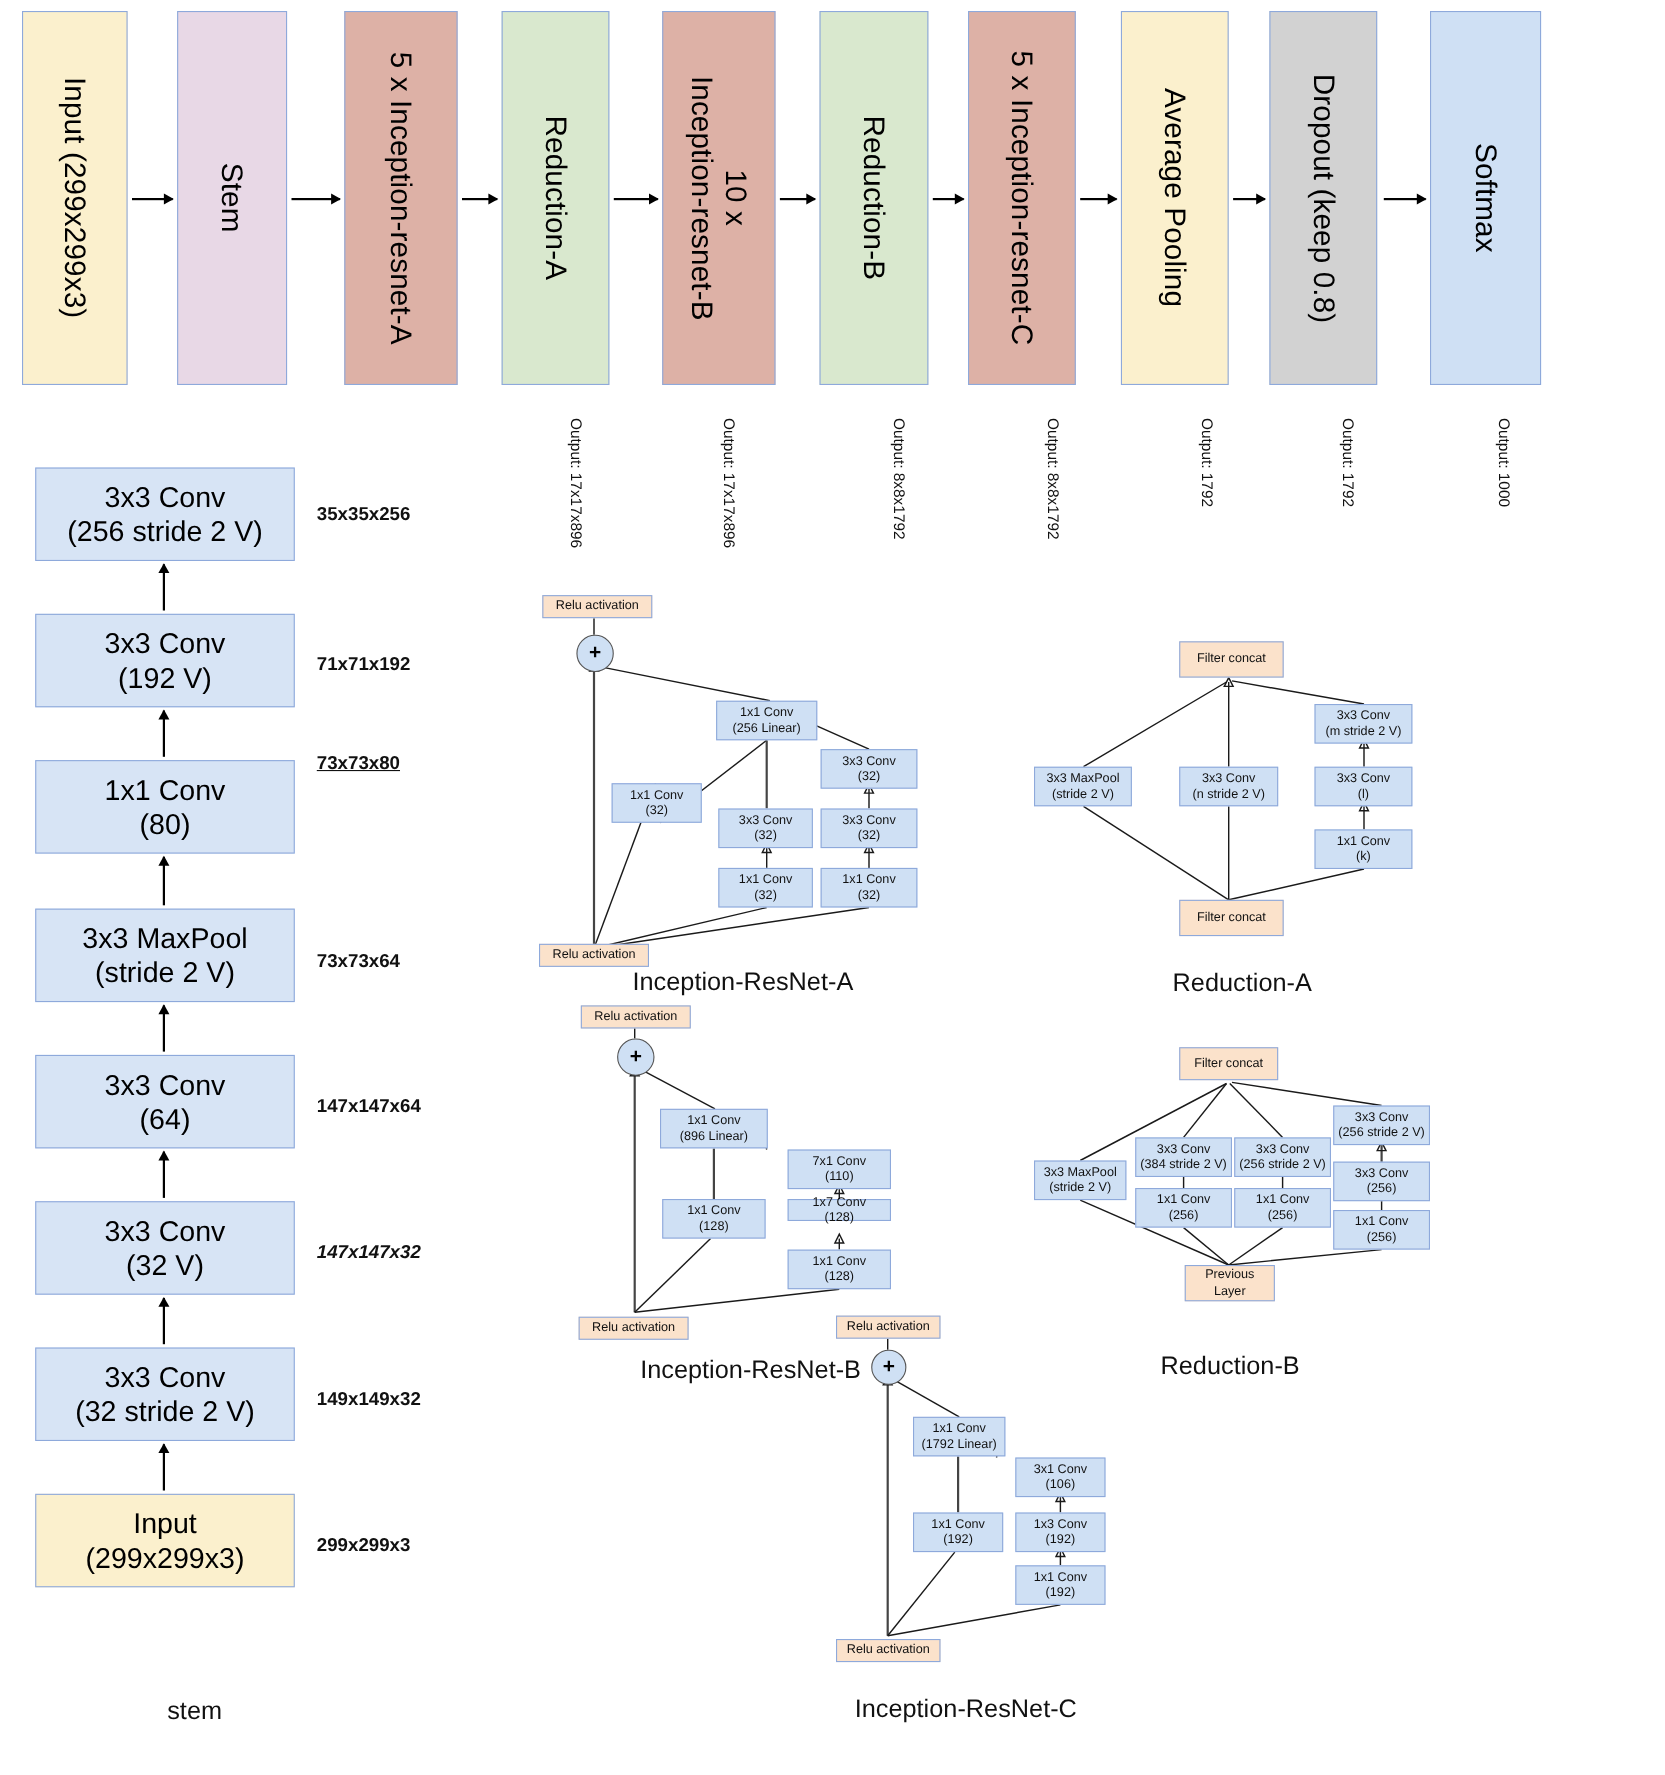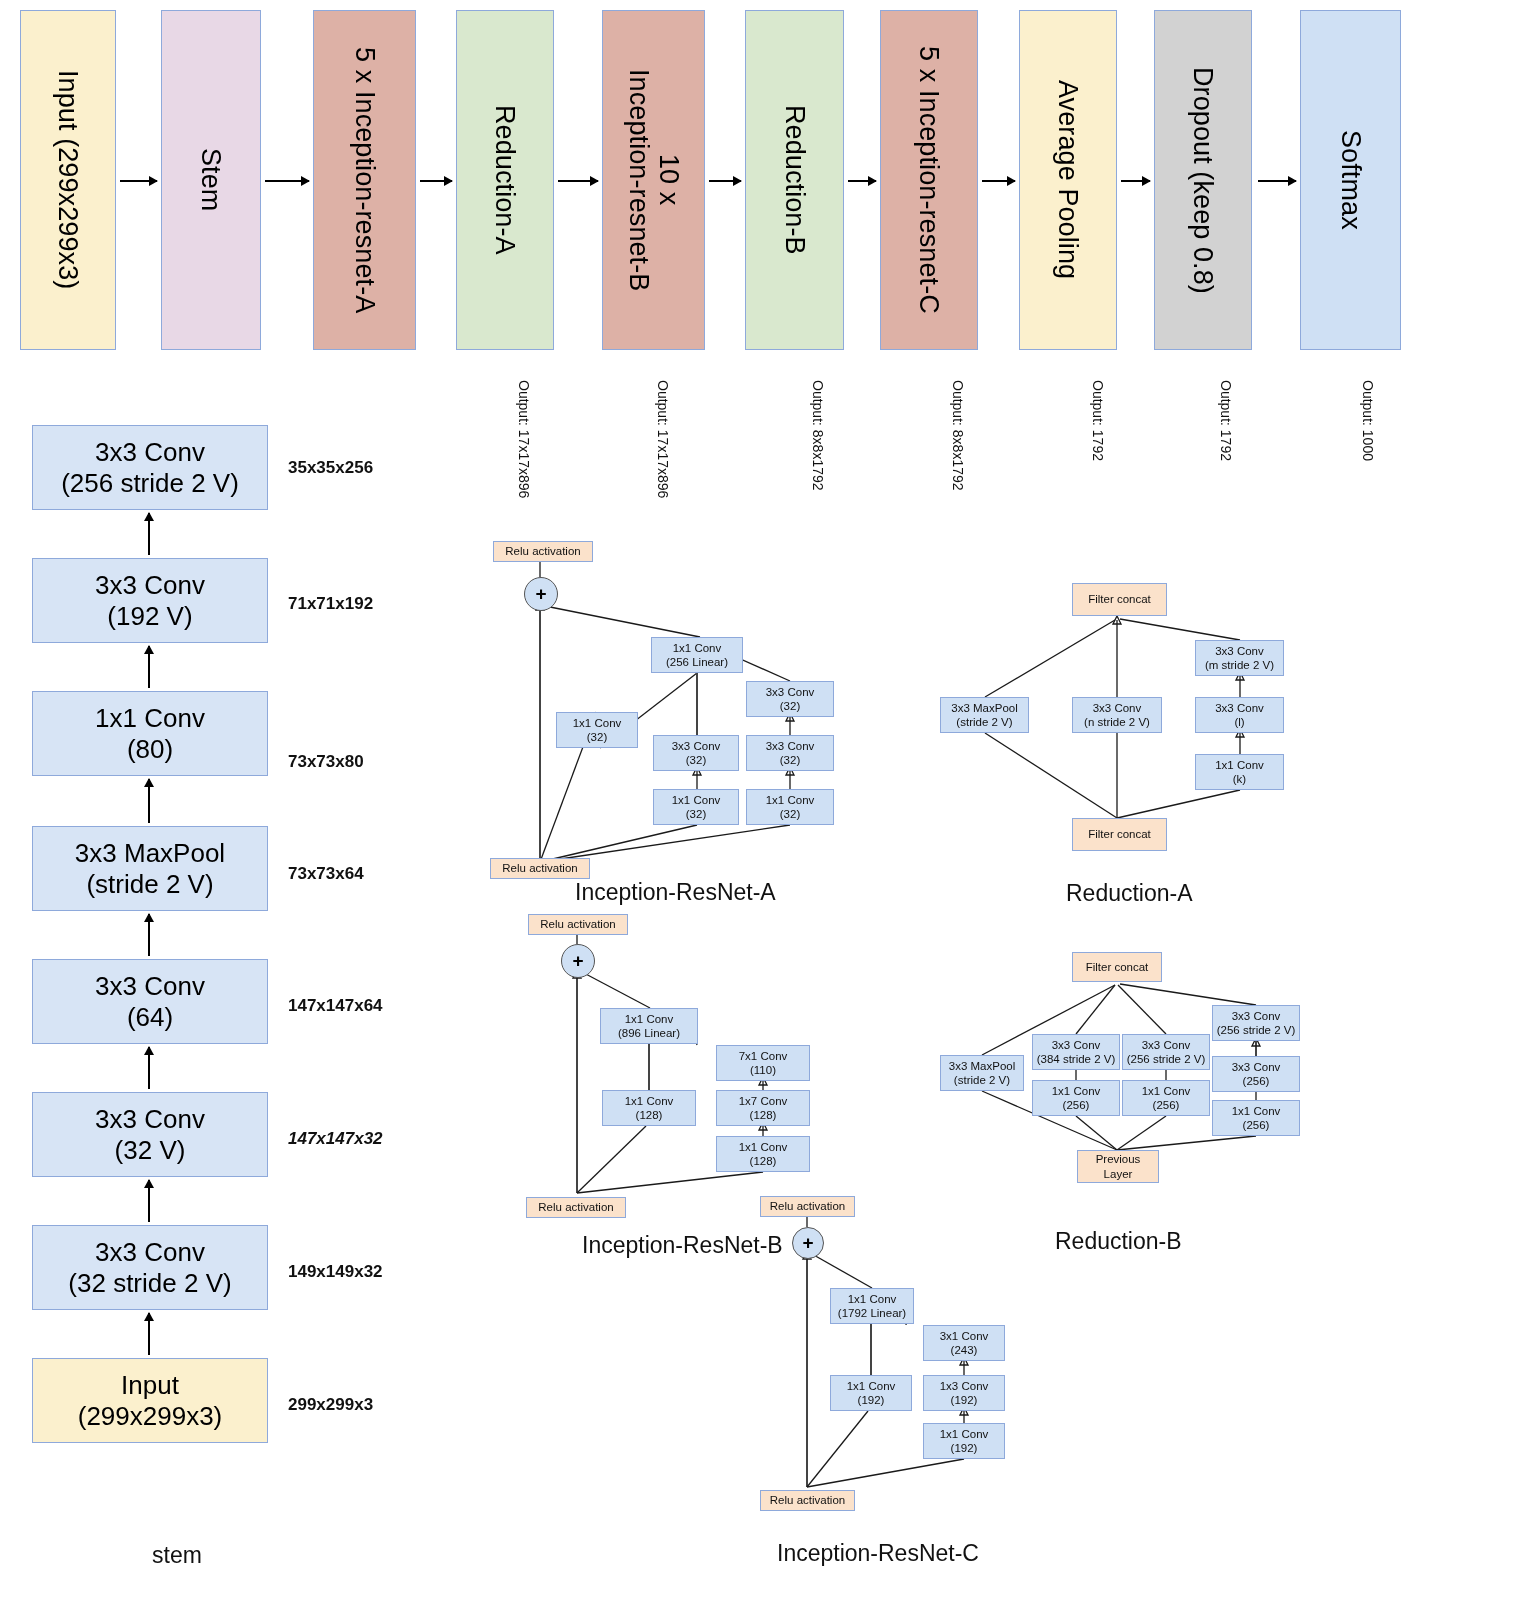--- a/index.html
+++ b/index.html
@@ -261,21 +261,21 @@
 
   <div id="stem-layer">
       <div class="node stemnode blue" style="top: 425px; height: 85px;">3x3 Conv
 (256 stride 2 V)</div>
       <div class="dimlbl" style="top: 458px;">35x35x256</div>
       <div class="node stemnode blue" style="top: 558px; height: 85px;">3x3 Conv
 (192 V)</div>
       <div class="dimlbl" style="top: 594px;">71x71x192</div>
       <div class="node stemnode blue" style="top: 691px; height: 85px;">1x1 Conv
 (80)</div>
-      <div class="dimlbl" style="top: 752px;">73x73x80</div>
+      <div class="dimlbl" style="top: 684px; text-decoration: underline;">73x73x80</div>
       <div class="node stemnode blue" style="top: 826px; height: 85px;">3x3 MaxPool
 (stride 2 V)</div>
       <div class="dimlbl" style="top: 864px;">73x73x64</div>
       <div class="node stemnode blue" style="top: 959px; height: 85px;">3x3 Conv
 (64)</div>
       <div class="dimlbl" style="top: 996px; text-align: right;">147x147x64</div>
       <div class="node stemnode blue" style="top: 1092px; height: 85px;">3x3 Conv
 (32 V)</div>
       <div class="dimlbl" style="top: 1129px; font-style: italic;">147x147x32</div>
       <div class="node stemnode blue" style="top: 1225px; height: 85px;">3x3 Conv
@@ -323,21 +323,21 @@
       <div class="sn" style="left: 1195px; top: 754px; width: 89px; height: 36px;">1x1 Conv
 (k)</div>
       <div class="sn tan" style="left: 1072px; top: 818px; width: 95px; height: 33px;">Filter concat</div>
       <div class="sn tan" style="left: 528px; top: 914px; width: 100px; height: 21px;">Relu activation</div>
       <div class="sn" style="left: 600px; top: 1008px; width: 98px; height: 36px;">1x1 Conv
 (896 Linear)</div>
       <div class="sn" style="left: 716px; top: 1045px; width: 94px; height: 36px;">7x1 Conv
 (110)</div>
       <div class="sn" style="left: 602px; top: 1090px; width: 94px; height: 36px;">1x1 Conv
 (128)</div>
-      <div class="sn" style="left: 716px; top: 1090px; width: 94px; height: 36px;">1x7 Conv
+      <div class="sn" style="left: 716px; top: 1090px; width: 94px; height: 20px;">1x7 Conv
 (128)</div>
       <div class="sn" style="left: 716px; top: 1136px; width: 94px; height: 36px;">1x1 Conv
 (128)</div>
       <div class="sn tan" style="left: 526px; top: 1197px; width: 100px; height: 21px;">Relu activation</div>
       <div class="plus" style="left: 561px; top: 944px; width: 32px; height: 32px;">+</div>
       <div class="sn tan" style="left: 1072px; top: 952px; width: 90px; height: 30px;">Filter concat</div>
       <div class="sn" style="left: 1212px; top: 1005px; width: 88px; height: 36px;">3x3 Conv
 (256 stride 2 V)</div>
       <div class="sn" style="left: 1032px; top: 1034px; width: 88px; height: 36px;">3x3 Conv
 (384 stride 2 V)</div>
@@ -352,21 +352,21 @@
       <div class="sn" style="left: 1122px; top: 1080px; width: 88px; height: 36px;">1x1 Conv
 (256)</div>
       <div class="sn" style="left: 1212px; top: 1100px; width: 88px; height: 36px;">1x1 Conv
 (256)</div>
       <div class="sn tan" style="left: 1077px; top: 1150px; width: 82px; height: 33px;">Previous
 Layer</div>
       <div class="sn tan" style="left: 760px; top: 1196px; width: 95px; height: 21px;">Relu activation</div>
       <div class="sn" style="left: 830px; top: 1288px; width: 84px; height: 36px;">1x1 Conv
 (1792 Linear)</div>
       <div class="sn" style="left: 923px; top: 1325px; width: 82px; height: 36px;">3x1 Conv
-(243)</div>
+(106)</div>
       <div class="sn" style="left: 830px; top: 1375px; width: 82px; height: 36px;">1x1 Conv
 (192)</div>
       <div class="sn" style="left: 923px; top: 1375px; width: 82px; height: 36px;">1x3 Conv
 (192)</div>
       <div class="sn" style="left: 923px; top: 1423px; width: 82px; height: 36px;">1x1 Conv
 (192)</div>
       <div class="sn tan" style="left: 760px; top: 1490px; width: 95px; height: 21px;">Relu activation</div>
       <div class="plus" style="left: 792px; top: 1227px; width: 30px; height: 30px;">+</div>
     </div>
 

